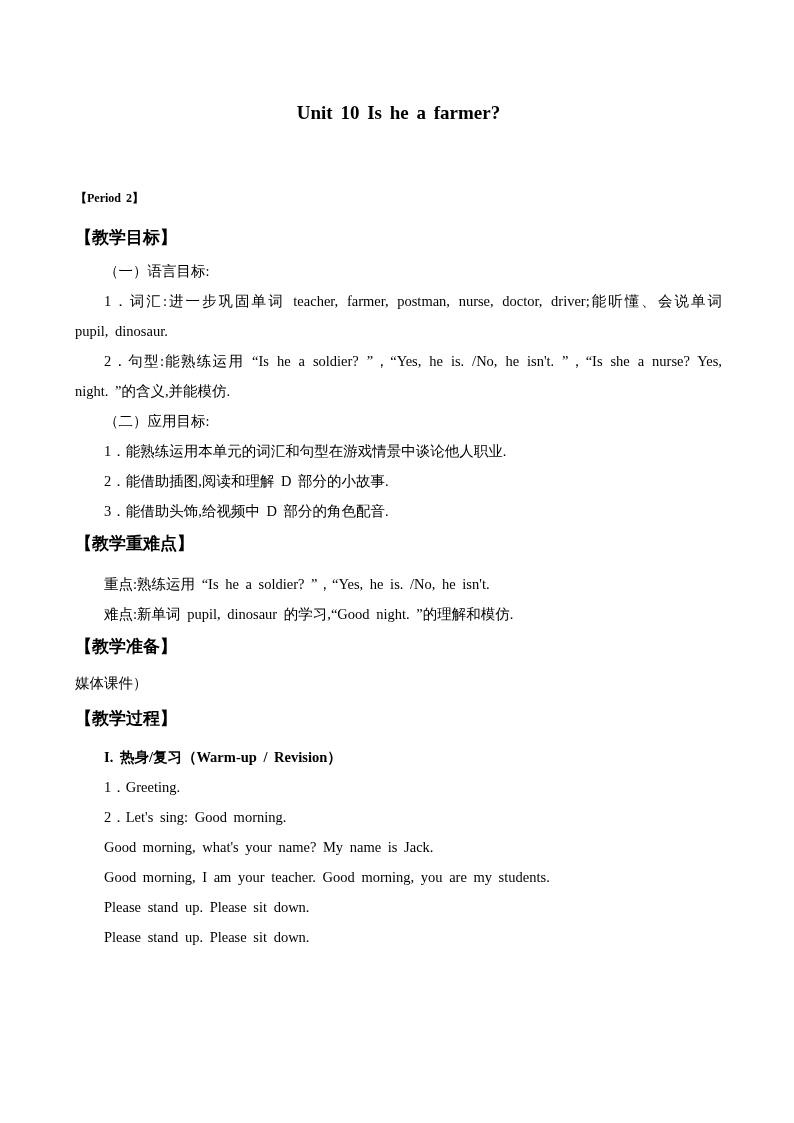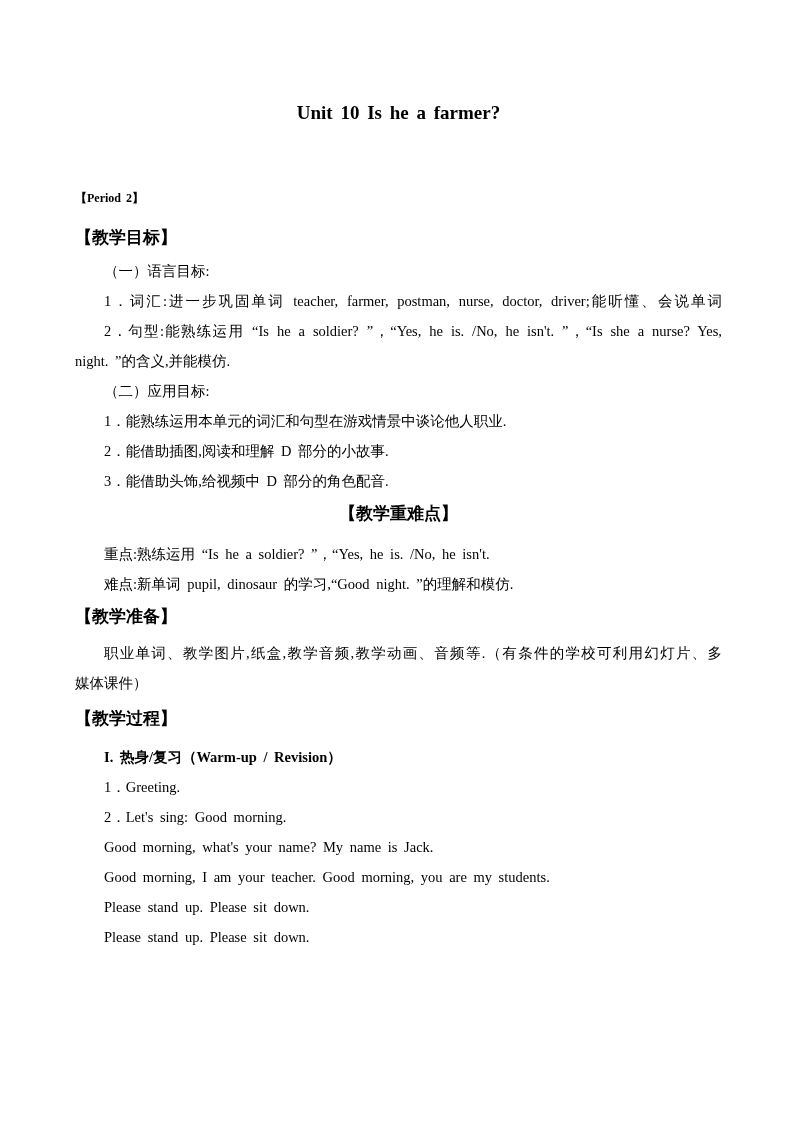--- a/index.html
+++ b/index.html
@@ -36,21 +36,21 @@
     line-height: 26px;
     word-spacing: 2px;
   }
   .h-section {
     margin: 0;
     font-size: 17px;
     font-weight: bold;
     line-height: 27px;
   }
   .h-goals    { margin-bottom: 5px; }
-  .h-keypts   { margin-top: 4px;  margin-bottom: 12px; text-align: center; }
+  .h-keypts   { margin-top: 4px;  margin-bottom: 12px; }
   .h-prep     { margin-top: 4px;  margin-bottom: 8px; }
   .h-process  { margin-top: 7px;  margin-bottom: 10px; }
   .line {
     margin: 0;
     font-size: 14.5px;
     line-height: 30px;
     word-spacing: 3px;
   }
   .indent { text-indent: 2em; }
   .fill {
@@ -65,35 +65,35 @@
 <div class="page">
 
   <p class="doc-title">Unit 10 Is he a farmer?</p>
 
   <p class="h-period">【Period 2】</p>
 
   <p class="h-section h-goals">【教学目标】</p>
 
   <p class="line indent">（一）语言目标:</p>
   <p class="line indent fill">1．词汇:进一步巩固单词 teacher, farmer, postman, nurse, doctor, driver;能听懂、会说单词</p>
+  <p class="line">pupil, dinosaur.</p>
   <p class="line indent fill">2．句型:能熟练运用 “Is he a soldier? ”，“Yes, he is. /No, he isn't. ”，“Is she a nurse? Yes,</p>
   <p class="line">night.  ”的含义,并能模仿.</p>
   <p class="line indent">（二）应用目标:</p>
   <p class="line indent">1．能熟练运用本单元的词汇和句型在游戏情景中谈论他人职业.</p>
   <p class="line indent">2．能借助插图,阅读和理解 D 部分的小故事.</p>
   <p class="line indent">3．能借助头饰,给视频中 D 部分的角色配音.</p>
 
   <p class="h-section h-keypts">【教学重难点】</p>
 
   <p class="line indent">重点:熟练运用 “Is he a soldier? ”，“Yes, he is. /No, he isn't.</p>
   <p class="line indent">难点:新单词 pupil, dinosaur 的学习,“Good night.  ”的理解和模仿.</p>
 
   <p class="h-section h-prep">【教学准备】</p>
 
-  <p class="line indent fill">职业单词、教学图片,纸盒,教学音频,教学动画、音频等.（有条件的学校可利用幻灯片、多</p>
   <p class="line">媒体课件）</p>
 
   <p class="h-section h-process">【教学过程】</p>
 
   <p class="line indent bold">I. 热身/复习（Warm-up  / Revision）</p>
   <p class="line indent">1．Greeting.</p>
   <p class="line indent">2．Let's sing:  Good morning.</p>
   <p class="line indent">Good morning,  what's your name?  My name is Jack.</p>
   <p class="line indent">Good morning,  I am your teacher.  Good morning,  you are my students.</p>
   <p class="line indent">Please stand up. Please sit down.</p>

